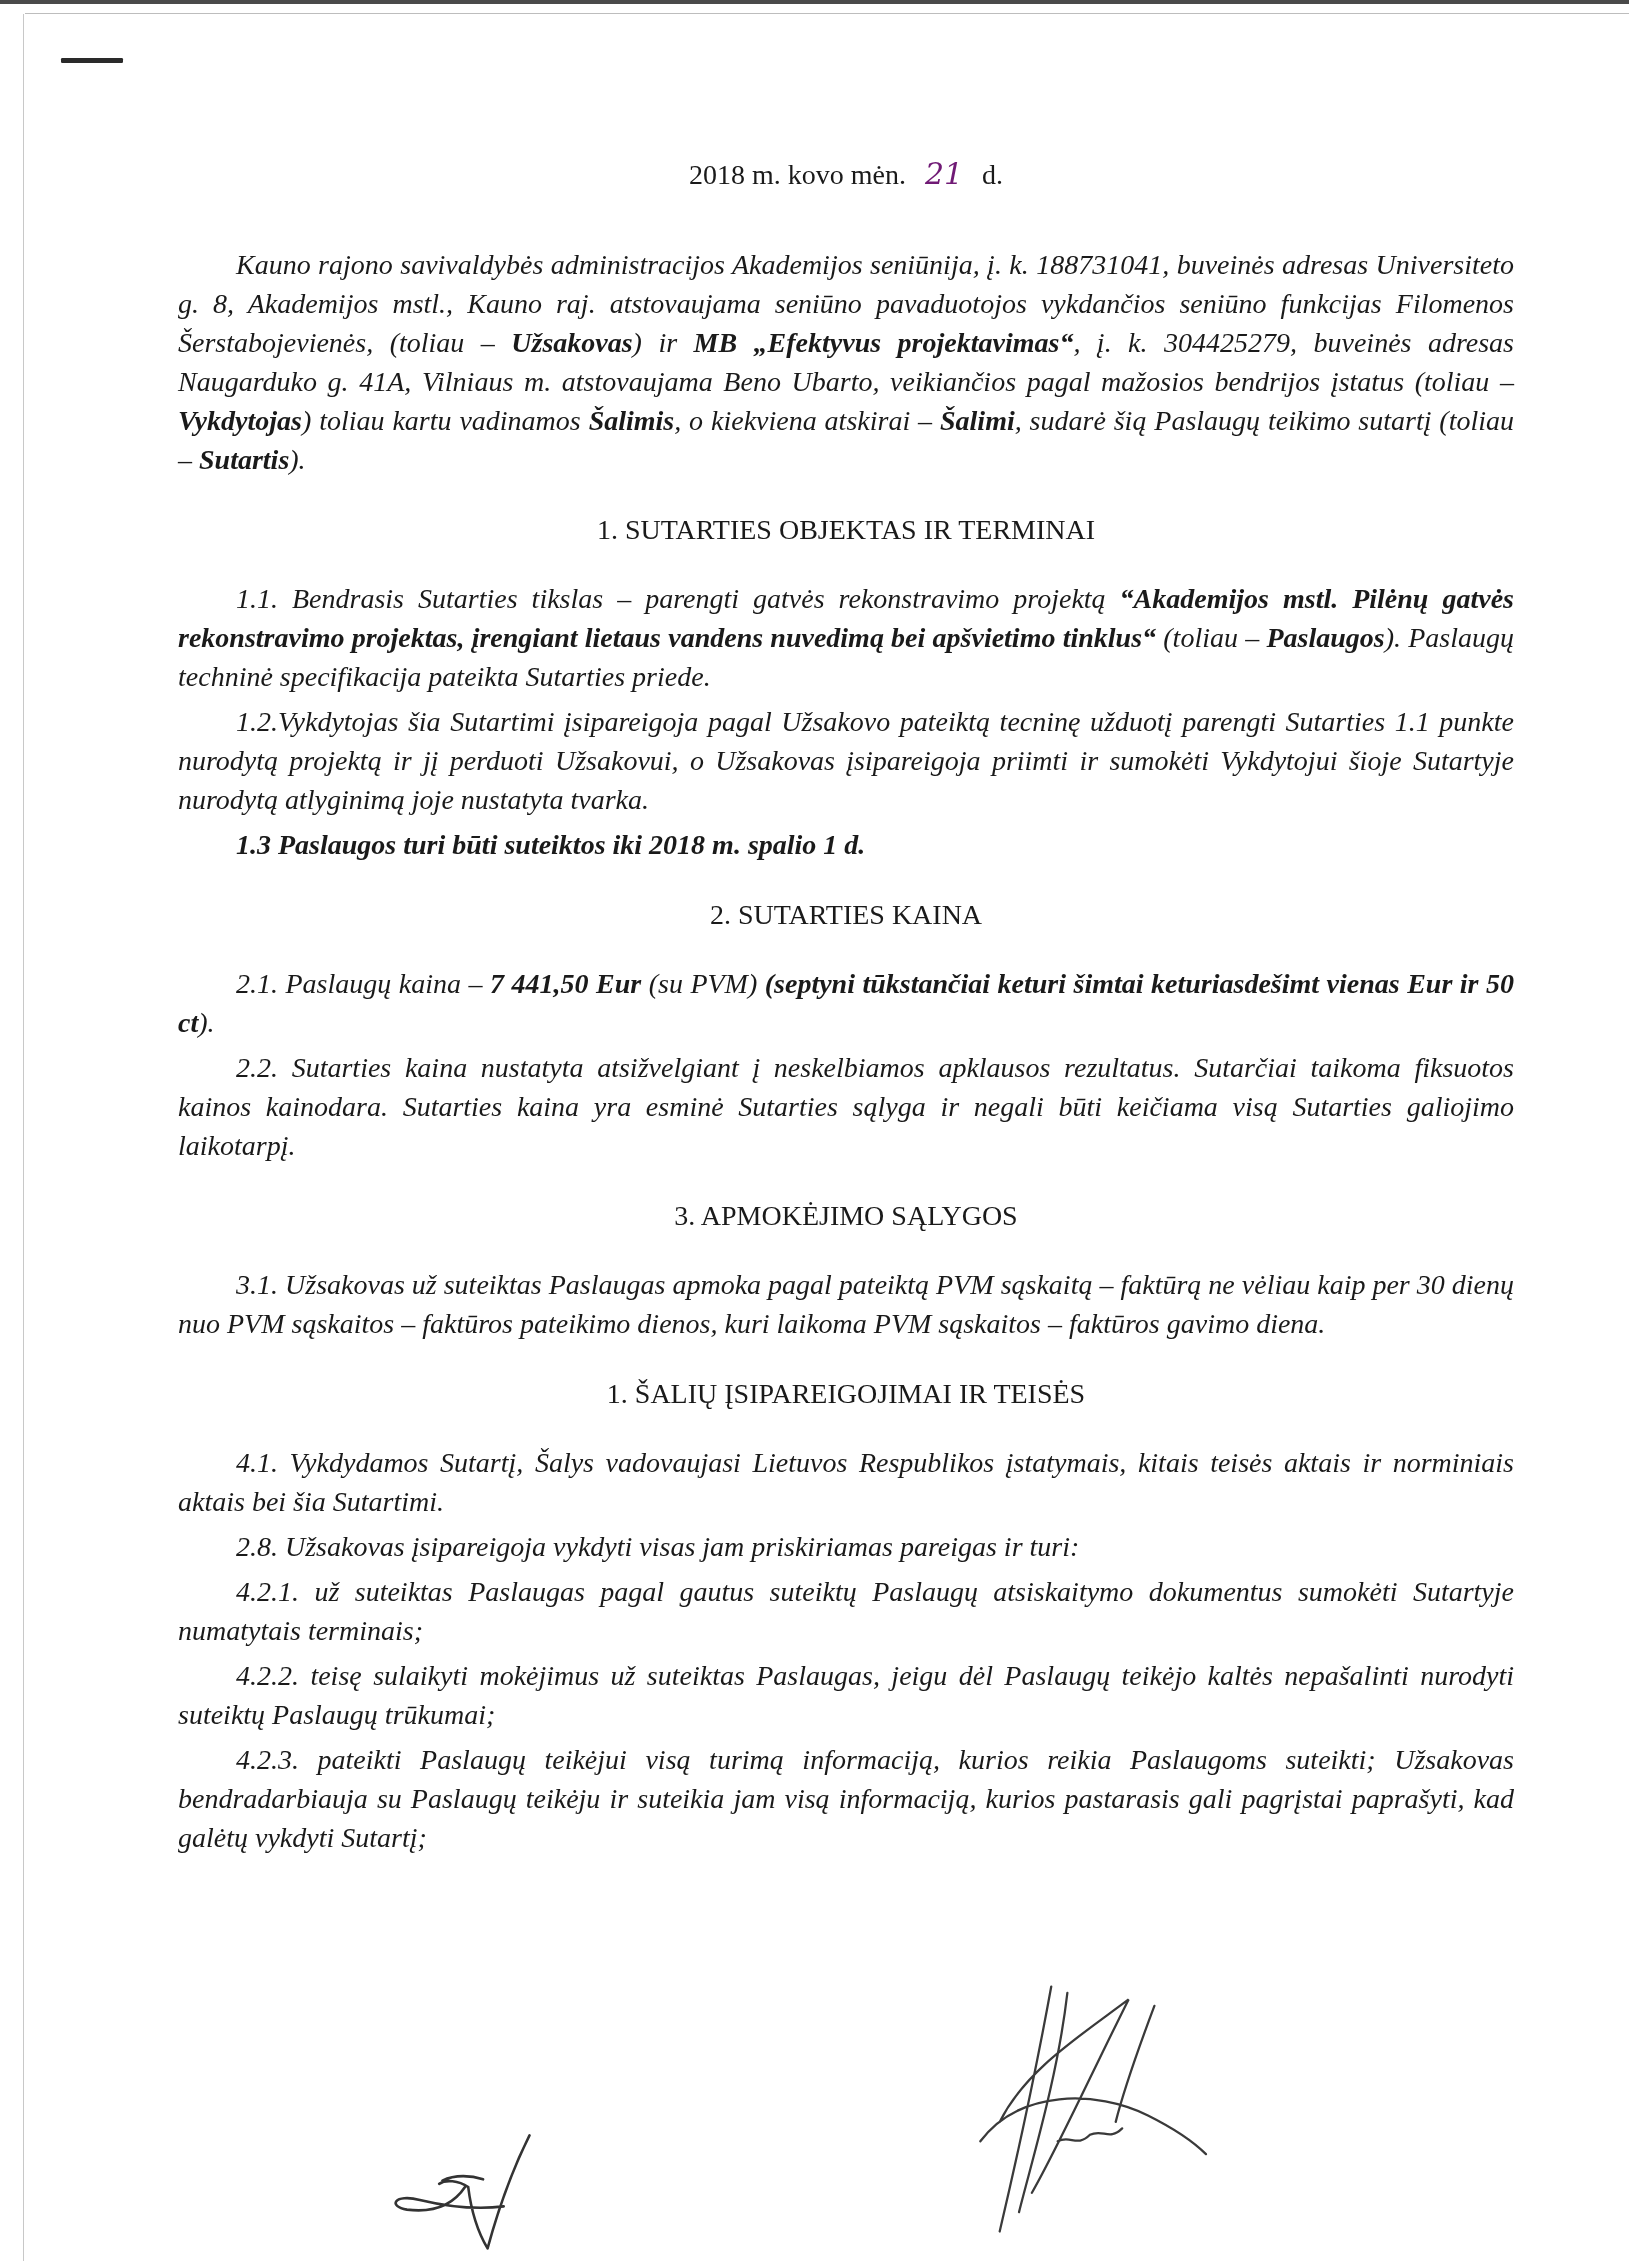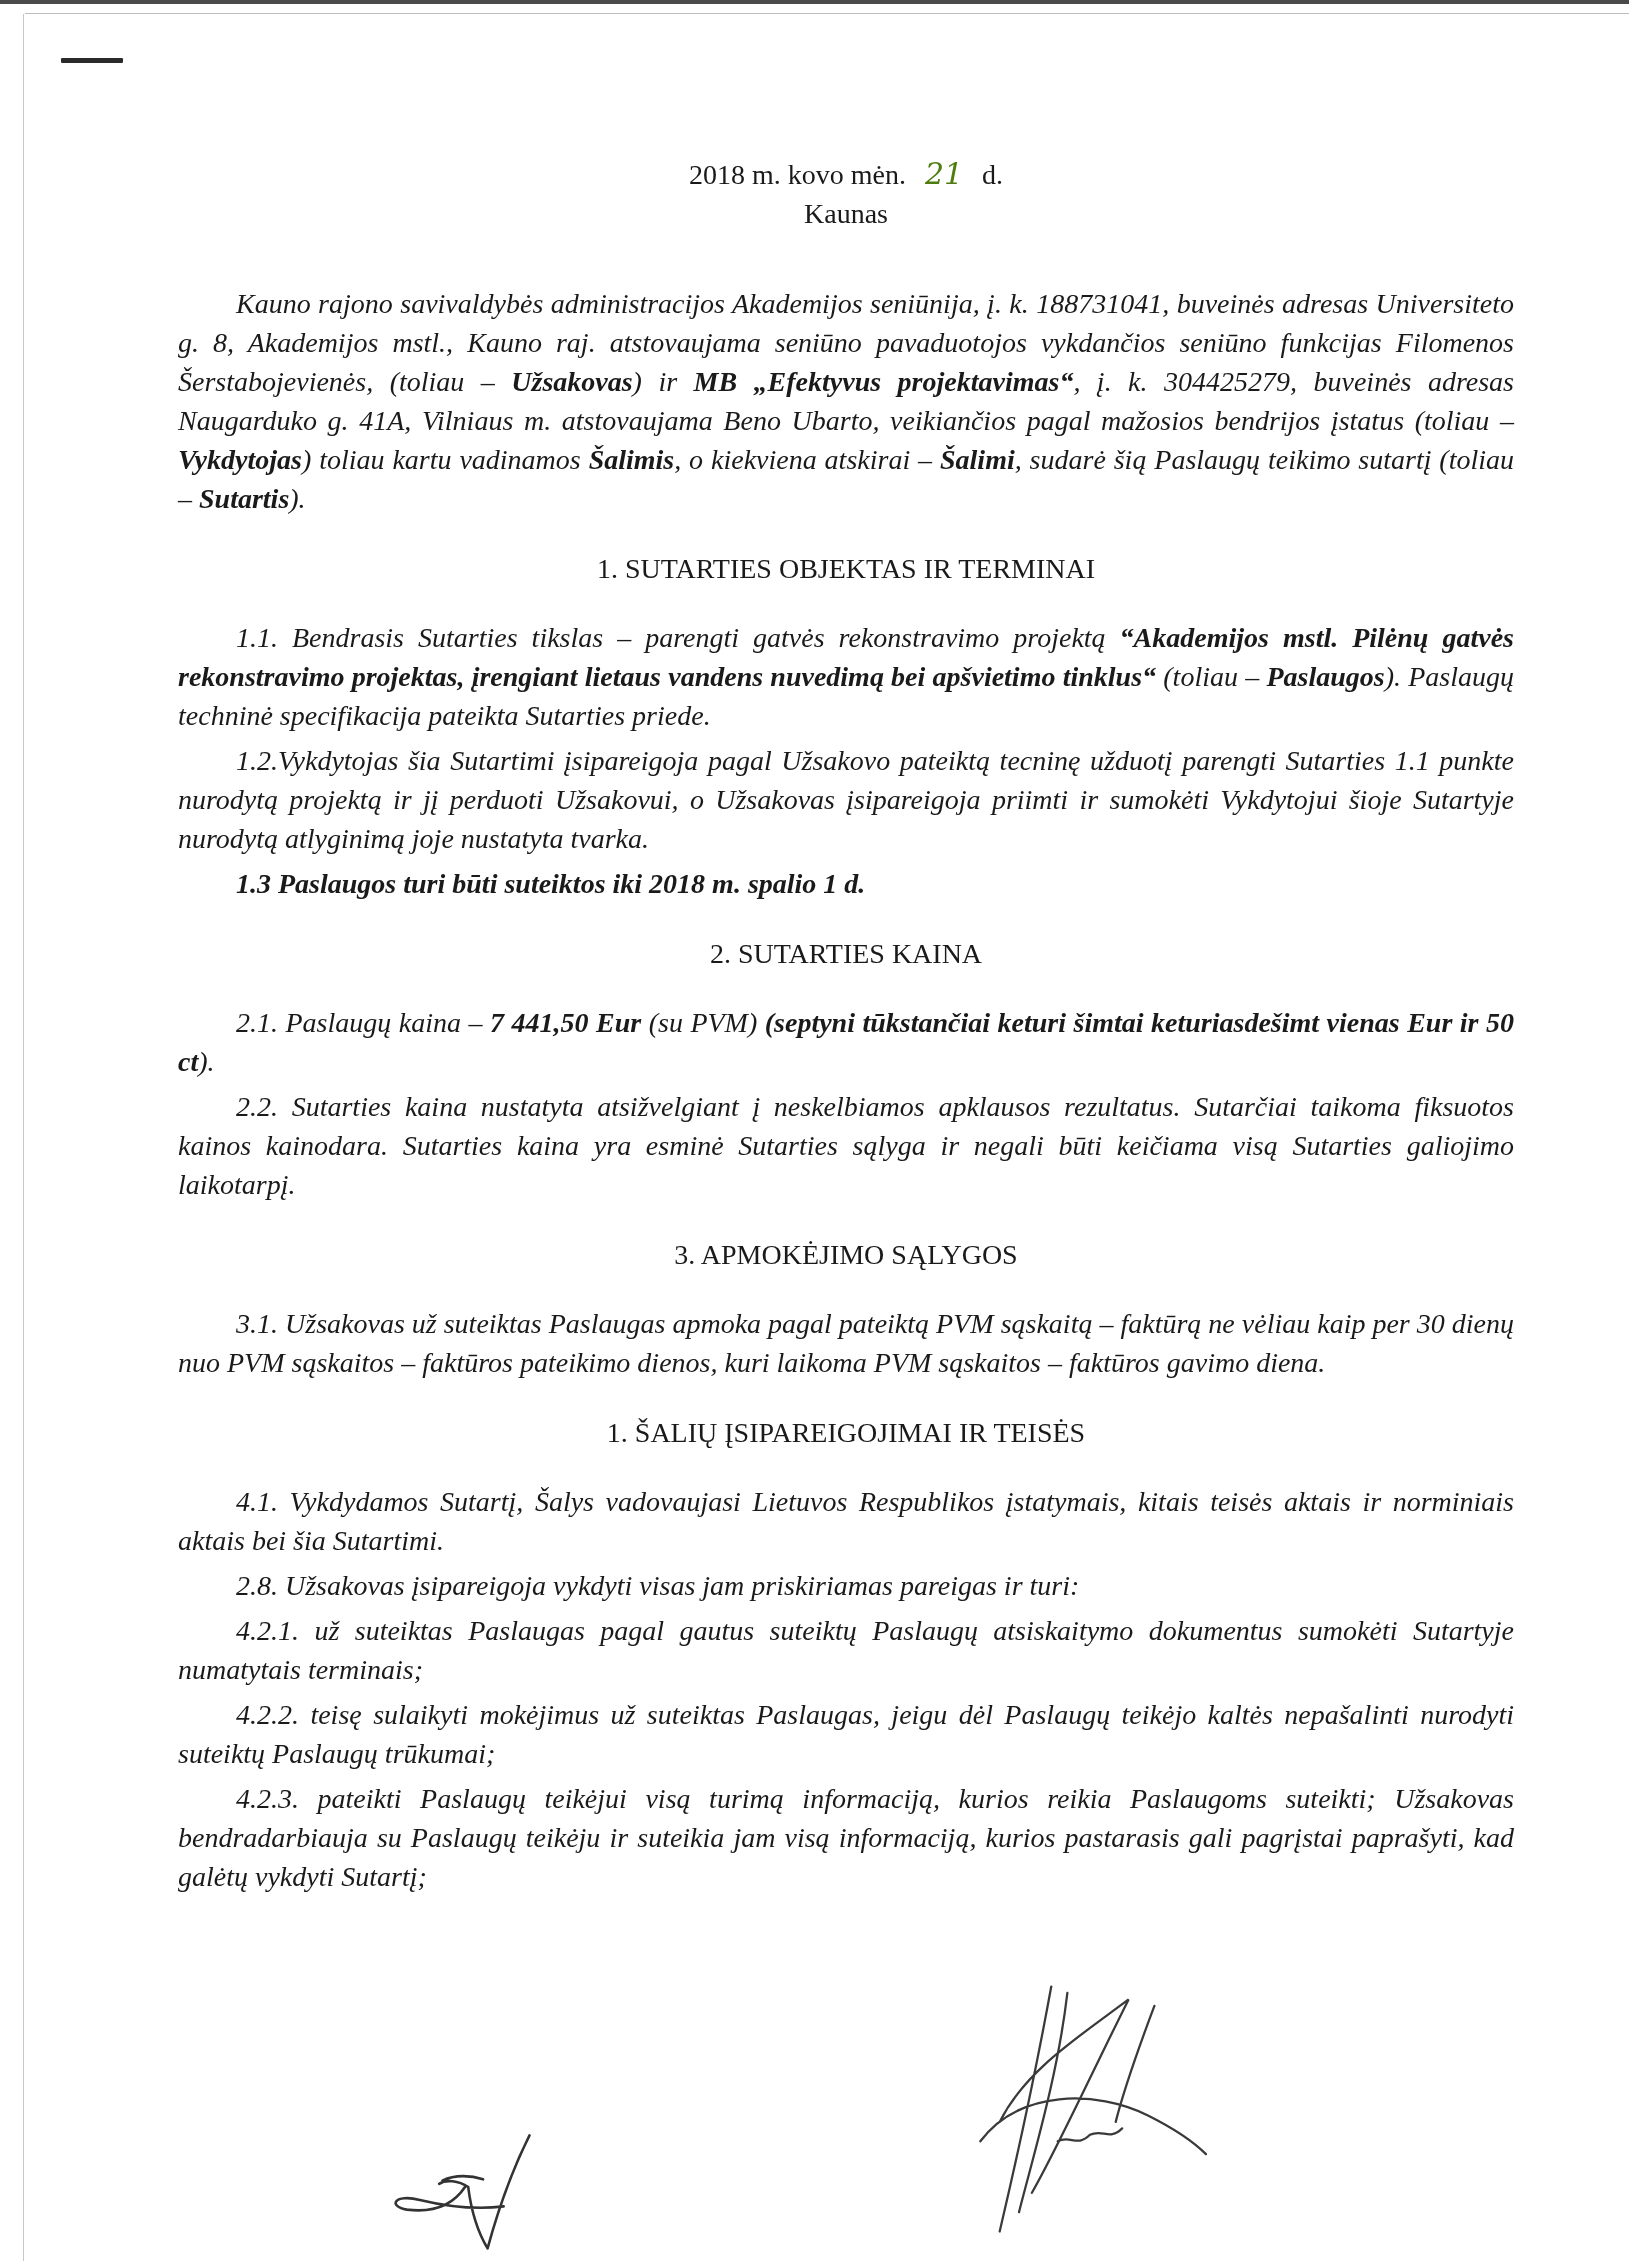--- a/index.html
+++ b/index.html
@@ -7,21 +7,21 @@
     width: 1630px; height: 2261px; background: #ffffff; position: relative; overflow: hidden;
     font-family: "Liberation Serif", "DejaVu Serif", serif; color: #1a1a1a;
   }
   .scan-top { position: absolute; left: 0; top: 0; width: 1630px; height: 3.9px; background: #4a4a4a; }
   .page-edge-top { position: absolute; left: 24.5px; top: 13px; width: 1605px; height: 1.3px; background: #bdbdbd; }
   .page-edge-left { position: absolute; left: 23px; top: 14px; width: 1.3px; height: 2247px; background: #c8c8c8; }
   .corner-mark { position: absolute; left: 61px; top: 58px; width: 62px; height: 5.2px; background: #2a2a2a; border-radius: 1.3px; }
   .doc { position: absolute; left: 172px; top: 154px; width: 1348px; font-size: 28px; line-height: 39px; }
   .title { text-align: center; font-weight: bold; font-size: 30px; margin: 0 0 14px 0; }
   .center-line { text-align: center; line-height: 39px; }
-  .date-line .hand { font-family: "DejaVu Serif", serif; font-style: italic; color: #4d7c0f; font-size: 30px; display: inline-block; width: 62px; text-align: center; }
+  .date-line .hand { font-family: "DejaVu Serif", serif; font-style: italic; color: #701a75; font-size: 30px; display: inline-block; width: 62px; text-align: center; }
   .p { text-align: justify; margin: 6px; font-style: italic; }
   .indent { text-indent: 58px; }
   .heading { text-align: center; font-weight: normal; margin: 31px 0 30px 0; }
   b { font-weight: bold; }
   .gap-intro { height: 45px; }
   .sig-area { position: absolute; left: 0; top: 1935px; width: 1630px; height: 326px; }
   .sig-area svg { position: absolute; }
 </style>
 </head>
 <body>
@@ -30,21 +30,20 @@
 <div class="page-edge-top"></div>
 <div class="page-edge-left"></div>
 <div class="corner-mark"></div>
 
 <div class="doc">
   <div class="center-line date-line">
     <span>2018 m.  kovo mėn.</span>
     <span class="hand">21</span>
     <span>d.</span>
   </div>
-  <div class="center-line">Kaunas</div>
   <div class="gap-intro"></div>
   <p class="p indent" id="intro">Kauno rajono savivaldybės administracijos Akademijos seniūnija, į. k. 188731041, buveinės adresas Universiteto g. 8, Akademijos mstl., Kauno raj. atstovaujama seniūno pavaduotojos vykdančios seniūno funkcijas Filomenos Šerstabojevienės, (toliau – <b>Užsakovas</b>) ir <b>MB „Efektyvus projektavimas“</b>, į. k. 304425279, buveinės adresas Naugarduko g. 41A, Vilniaus m. atstovaujama Beno Ubarto, veikiančios pagal mažosios bendrijos įstatus (toliau – <b>Vykdytojas</b>) toliau kartu vadinamos <b>Šalimis</b>, o kiekviena atskirai – <b>Šalimi</b>, sudarė šią Paslaugų teikimo sutartį (toliau – <b>Sutartis</b>).</p>
   <div id="sections">
       <div class="heading">1. SUTARTIES OBJEKTAS IR TERMINAI</div>
       <p class="p indent">1.1. Bendrasis Sutarties tikslas – parengti gatvės rekonstravimo projektą <b>“Akademijos mstl. Pilėnų gatvės rekonstravimo projektas, įrengiant lietaus vandens nuvedimą bei apšvietimo tinklus“</b> (toliau – <b>Paslaugos</b>). Paslaugų techninė specifikacija pateikta Sutarties priede.</p>
       <p class="p indent">1.2.Vykdytojas šia Sutartimi įsipareigoja pagal Užsakovo pateiktą tecninę užduotį parengti Sutarties 1.1 punkte nurodytą projektą ir jį perduoti Užsakovui, o Užsakovas įsipareigoja priimti ir sumokėti Vykdytojui šioje Sutartyje nurodytą atlyginimą joje nustatyta tvarka.</p>
       <p class="p indent"><b>1.3 Paslaugos turi būti suteiktos iki 2018 m. spalio 1 d.</b></p>
       <div class="heading">2. SUTARTIES KAINA</div>
       <p class="p indent">2.1. Paslaugų kaina – <b>7 441,50 Eur</b> (su PVM) <b>(septyni tūkstančiai keturi šimtai keturiasdešimt vienas Eur ir 50 ct</b>).</p>
       <p class="p indent">2.2. Sutarties kaina nustatyta atsižvelgiant į neskelbiamos apklausos rezultatus. Sutarčiai taikoma fiksuotos kainos kainodara. Sutarties kaina yra esminė Sutarties sąlyga ir negali būti keičiama visą Sutarties galiojimo laikotarpį.</p>

